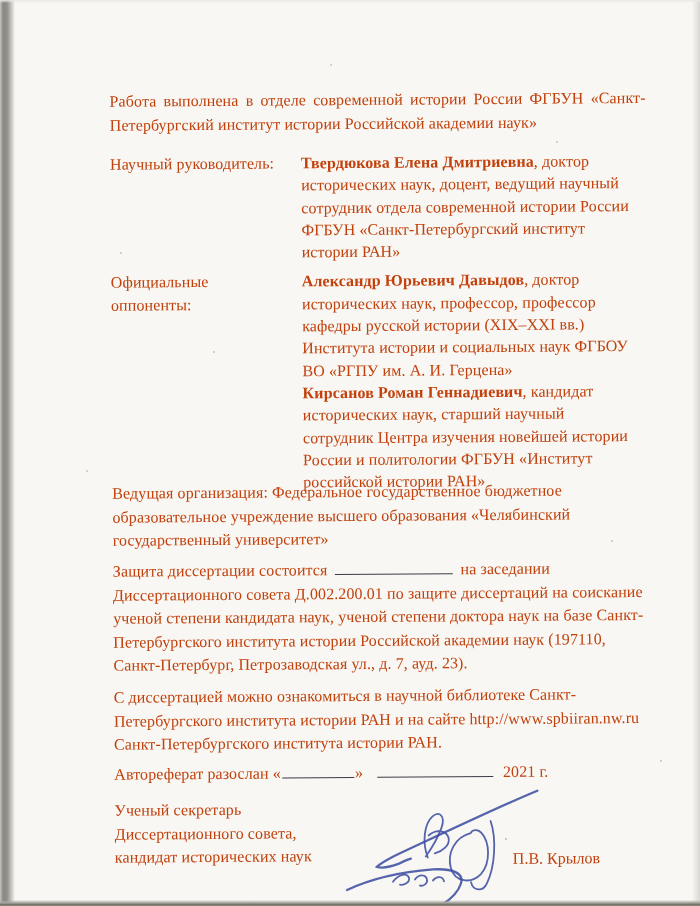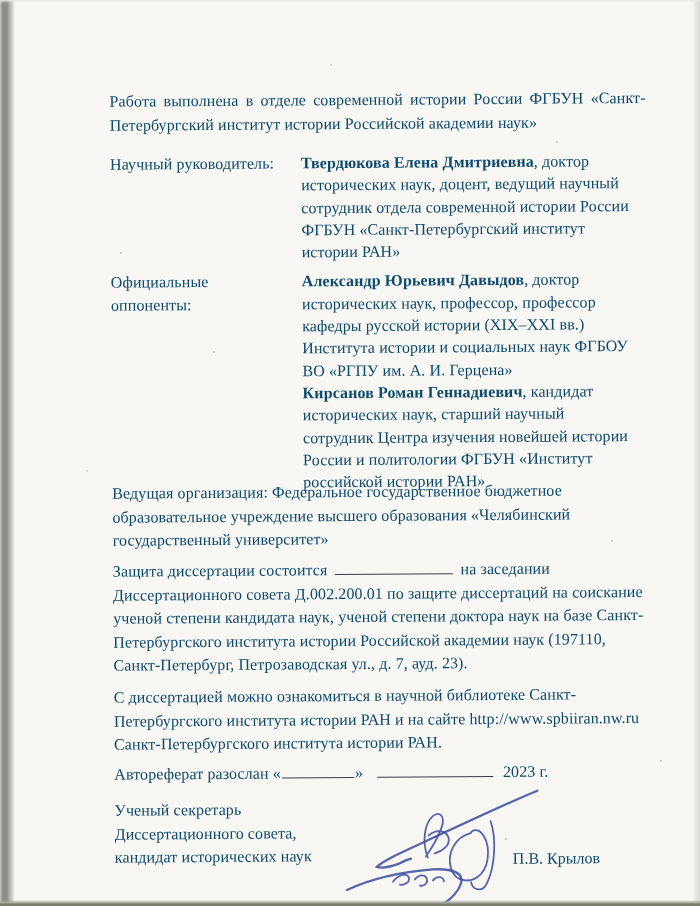--- a/index.html
+++ b/index.html
@@ -1,20 +1,20 @@
 <!DOCTYPE html>
 <html><head>
 <meta charset="utf-8">
 <style>
   html,body { margin:0; padding:0; background:#dededb; }
   .page {
     position:relative; width:700px; height:906px; margin:0 auto;
     background:#f8f7f3; overflow:hidden;
     font-family:"Liberation Serif","DejaVu Serif",serif;
-    color:#0c4a6e;
+    color:#c2410c;
   }
   
   .edge-left {
     position:absolute; left:0; top:0; width:15px; height:100%;
     background:linear-gradient(90deg,#c7c6c1 0px,#8a8984 3px,#908f8a 7px,#c2c1bb 11px,#f8f7f3 15px);
     z-index:3;
   }
   .edge-right {
     position:absolute; right:0; top:0; width:8px; height:100%;
     background:linear-gradient(270deg,#d8d7d2 0px,rgba(248,247,243,0) 8px);
@@ -97,21 +97,21 @@
 
     <p class="para abs" style="top:480px">Ведущая организация: Федеральное государственное бюджетное образовательное учреждение высшего образования «Челябинский государственный университет»</p>
 
     <p class="para abs" style="top:558px">
       <span>Защита диссертации состоится</span><span class="blank blank-defense"></span><span>на заседании Диссертационного совета Д.002.200.01 по защите диссертаций на соискание ученой степени кандидата наук, ученой степени доктора наук на базе Санкт-Петербургского института истории Российской академии наук (197110, Санкт-Петербург, Петрозаводская ул., д. 7, ауд. 23).</span>
     </p>
 
     <p class="para abs" style="top:684px">С диссертацией можно ознакомиться в научной библиотеке Санкт-Петербургского института истории РАН и на сайте http://www.spbiiran.nw.ru Санкт-Петербургского института истории РАН.</p>
 
     <p class="para abs" style="top:761px">
-      <span>Автореферат разослан «</span><span class="blank blank-day"></span><span>»</span><span class="blank blank-month"></span><span>2023 г.</span>
+      <span>Автореферат разослан «</span><span class="blank blank-day"></span><span>»</span><span class="blank blank-month"></span><span>2021 г.</span>
     </p>
 
     <div class="abs secretary" style="top:797px">
       <div>Ученый секретарь</div>
       <div>Диссертационного совета,</div>
       <div>кандидат исторических наук</div>
     </div>
 
     <svg class="signature" viewBox="0 0 210 120" aria-hidden="true">
       <path class="sig-main" d="M205,6 C170,20 110,48 62,70 C54,74 48,77 44,81 C50,83 58,81 66,78 C70,76 74,74 78,73"></path>

